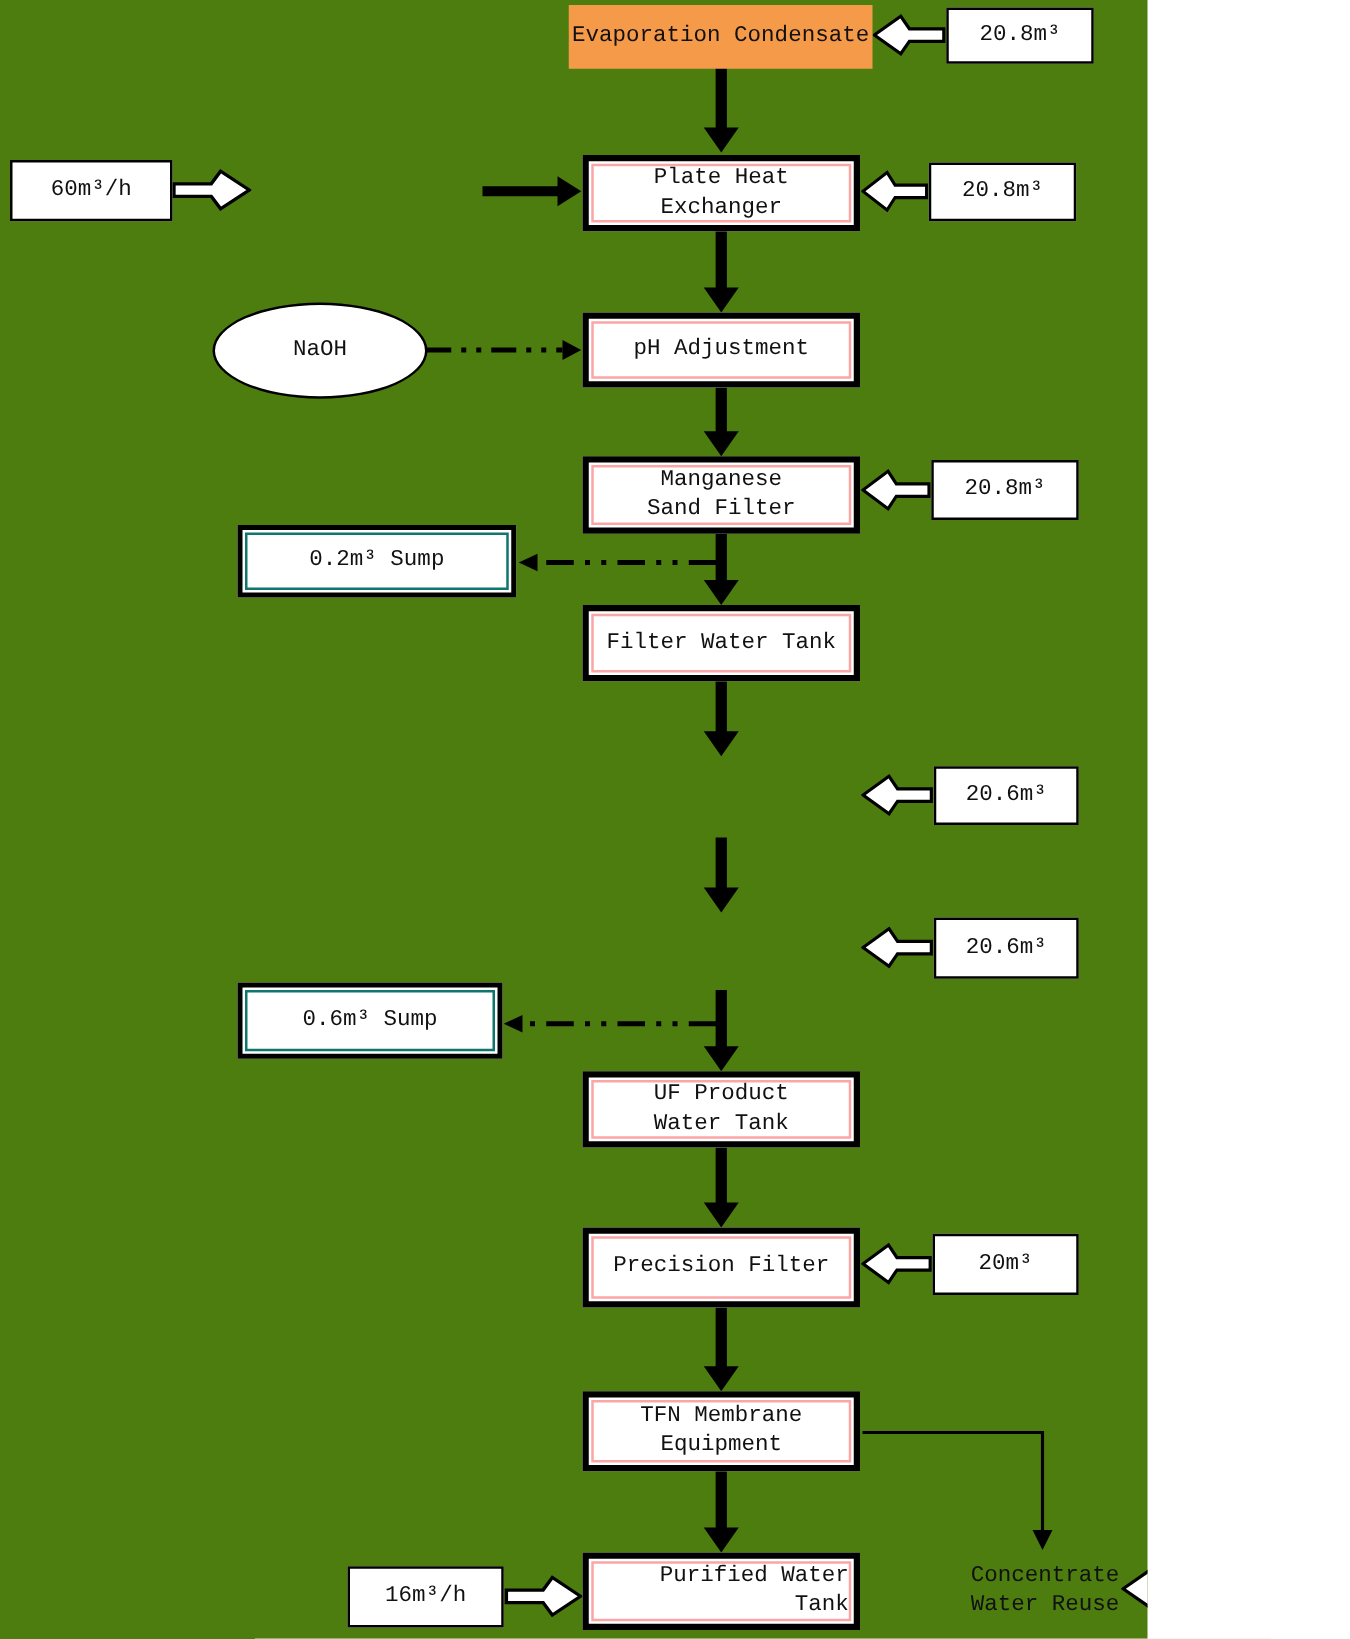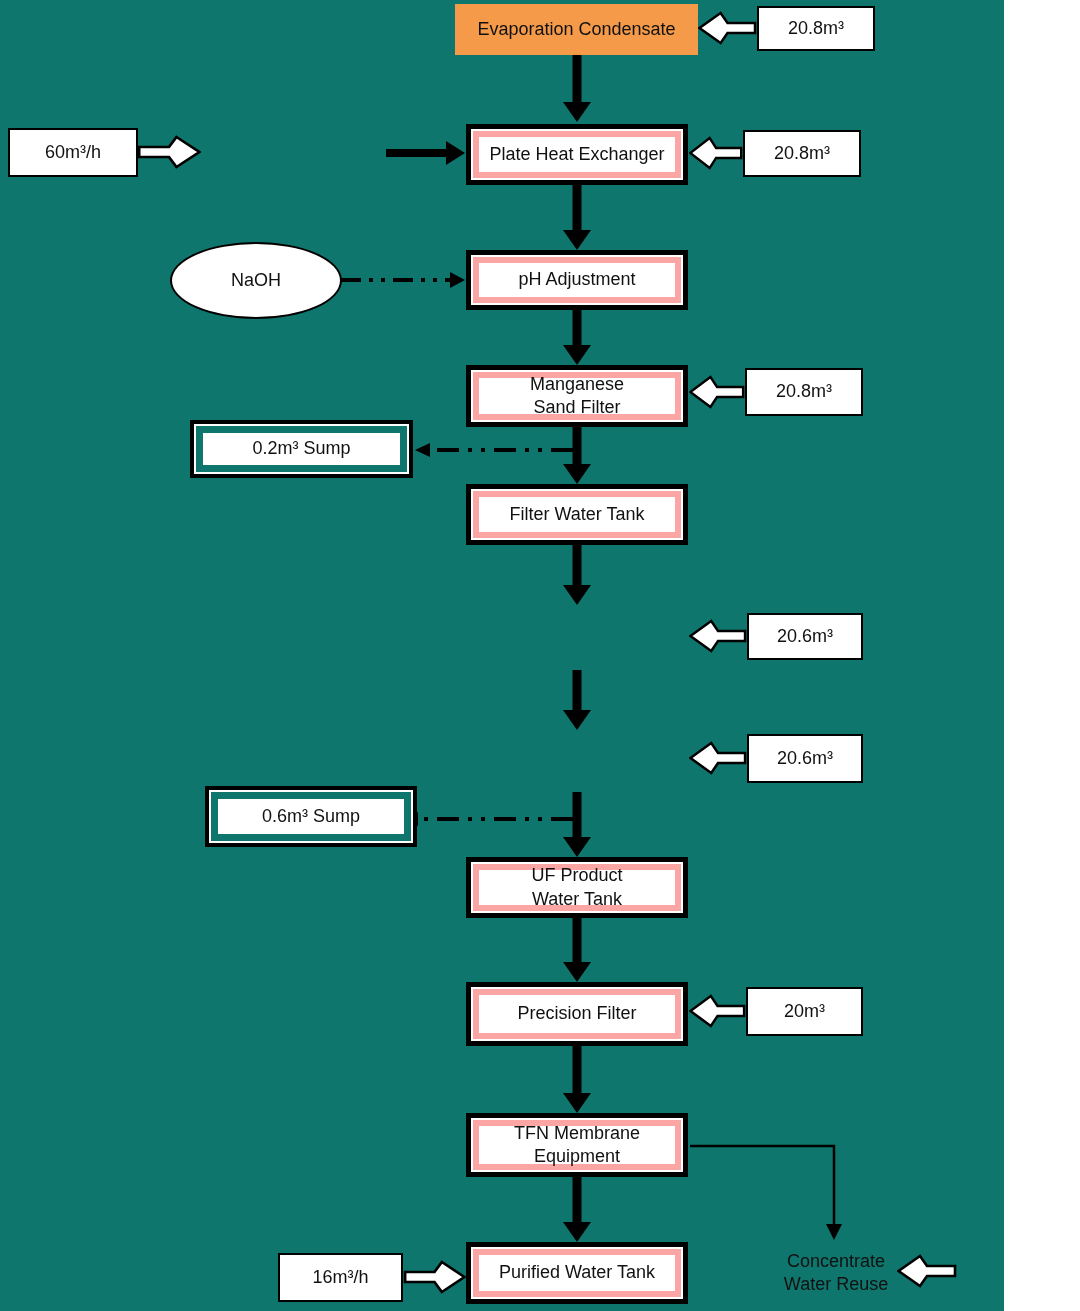--- a/index.html
+++ b/index.html
@@ -1,49 +1,49 @@
 <!DOCTYPE html>
 <html><head>
 <meta charset="utf-8">
 <style>
   html,body { margin:0; padding:0; background:#ffffff; }
   #canvas {
     position:relative;
-    width:1004px; height:1311px;
-    background:#0f766e;
-    font-family:Liberation Sans, sans-serif;
+    width:918px; height:1311px;
+    background:#4d7c0f;
+    font-family:Liberation Mono, monospace;
     color:#111;
     overflow:hidden;
   }
   #connectors { position:absolute; left:0; top:0; z-index:1; }
   .node {
     position:absolute;
     box-sizing:border-box;
     display:flex;
     align-items:center;
     justify-content:center;
     text-align:center;
     font-size:18px;
     line-height:1.28;
     white-space:pre-line;
     z-index:2;
     background:#fff;
   }
   .process { border:5px solid #000; padding:2px; }
   .process .inner {
     box-sizing:border-box;
-    border:6px solid #fca5a5;
+    border:2px solid #fca5a5;
     width:100%; height:100%;
     display:flex; align-items:center; justify-content:center;
     white-space:pre-line;
   }
   .sump { border:4px solid #000; padding:2px; }
   .sump .inner {
     box-sizing:border-box;
-    border:7px solid #0f766e;
+    border:2px solid #0f766e;
     width:100%; height:100%;
     display:flex; align-items:center; justify-content:center;
     white-space:pre-line;
   }
   .plain { border:2.5px solid #000; }
   .ellipse { border:2.5px solid #000; border-radius:50%; }
   .highlight { border:none; }
   .textonly { background:transparent; }
 </style>
 </head>
@@ -187,21 +187,21 @@
 
   <div class="node plain" style="left:747px; top:613px; width:116px; height:47px;">
     <span>20.6m³</span>
   </div>
 
 
   <div class="node plain" style="left:747px; top:734px; width:116px; height:49px;">
     <span>20.6m³</span>
   </div>
 
-  <div class="node sump" style="left:205px; top:786px; width:212px; height:61px;">
+  <div class="node sump" style="left:190px; top:786px; width:212px; height:61px;">
     <div class="inner">0.6m³ Sump</div>
   </div>
 
   <div class="node process" style="left:466px; top:857px; width:222px; height:61px;">
     <div class="inner">UF Product
 Water Tank</div>
   </div>
 
   <div class="node process" style="left:466px; top:982px; width:222px; height:64px;">
     <div class="inner">Precision Filter</div>

